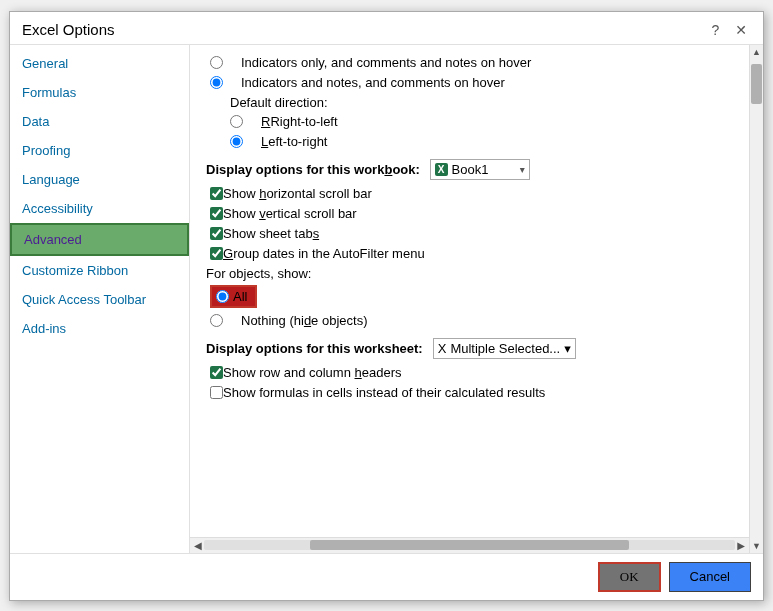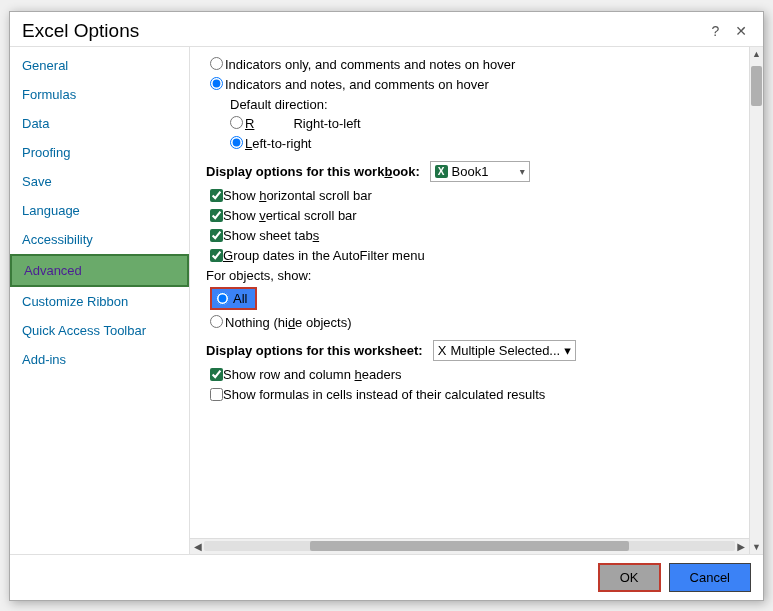--- a/index.html
+++ b/index.html
@@ -28,21 +28,21 @@
     .title-bar {
       background: #fff;
       padding: 8px 12px 4px 12px;
       display: flex;
       align-items: center;
       justify-content: space-between;
       border-bottom: 1px solid #e0e0e0;
     }
 
     .title-bar-left {
-      font-size: 19px;
+      font-size: 15px;
       font-weight: normal;
       color: #000;
     }
 
     .title-bar-right {
       display: flex;
       gap: 8px;
       align-items: center;
     }
 
@@ -88,22 +88,22 @@
     .main-content {
       flex: 1;
       overflow-y: auto;
       overflow-x: hidden;
       padding: 10px 16px;
       position: relative;
     }
 
     .radio-row {
       display: flex;
-      align-items: flex-start;
-      gap: 2px;
+      align-items: center;
+      gap: 18px;
       margin-bottom: 5px;
       padding-left: 4px;
     }
 
     .radio-row input[type="radio"] {
       margin: 0;
       cursor: pointer;
     }
 
     .radio-row label {
@@ -181,21 +181,21 @@
       margin-bottom: 4px;
     }
 
     
     .radio-highlight-box {
       display: inline-flex;
       align-items: center;
       gap: 4px;
       border: 2px solid #c0392b;
       padding: 2px 8px 2px 4px;
-      background: #3b82f6;
+      background: #b91c1c;
       cursor: pointer;
     }
 
     .worksheet-header {
       display: flex;
       align-items: center;
       gap: 10px;
       margin: 10px 0 6px 0;
     }
 
@@ -227,21 +227,22 @@
     .footer-btn {
       padding: 5px 20px;
       border: 1px solid #404040;
       background: #3b82f6;
       cursor: pointer;
       font-size: 13px;
     }
 
     .footer-btn.ok-btn {
       border: 2px solid #c0392b;
-      background: #a3a3a3;
+      background: #737373;
+      font-family: Liberation Serif, serif;
     }
 
     
     .bottom-scrollbar {
       height: 16px;
       background: #f0f0f0;
       border-top: 1px solid #ddd;
       display: flex;
       align-items: center;
       padding: 0 2px;
@@ -312,21 +313,20 @@
     </div>
   </div>
 
   <div class="dialog-body">
 
     <div class="sidebar">
       <div class="sidebar-item">General</div>
       <div class="sidebar-item">Formulas</div>
       <div class="sidebar-item">Data</div>
       <div class="sidebar-item">Proofing</div>
-      <div class="sidebar-item">Save</div>
       <div class="sidebar-item">Language</div>
       <div class="sidebar-item">Accessibility</div>
       <div class="sidebar-item active">Advanced</div>
       <div class="sidebar-item">Customize Ribbon</div>
       <div class="sidebar-item">Quick Access Toolbar</div>
       <div class="sidebar-item">Add-ins</div>
     </div>
 
     <div style="display:flex; flex-direction:column; flex:1; overflow:hidden;">
       <div class="main-content">
@@ -337,21 +337,21 @@
         </div>
 
         <div class="radio-row">
           <input type="radio" name="comment_display" id="radio_ind_notes" checked="" style="">
           <label for="radio_ind_notes">Indicators and notes, and comments on hover</label>
         </div>
 
         <div class="section-label indent">Default direction:</div>
         <div class="radio-row indent">
           <input type="radio" name="direction" id="radio_rtl" style="">
-          <label for="radio_rtl"><span class="underline">R</span><span style="display:inline;margin-left:39px;">Right-to-left</span></label>
+          <label for="radio_rtl"><span class="underline">R</span><span style="display:inline;">Right-to-left</span></label>
         </div>
         <div class="radio-row indent">
           <input type="radio" name="direction" id="radio_ltr" checked="" style="">
           <label for="radio_ltr"><span class="underline">L</span><span>eft-to-right</span></label>
         </div>
 
         <div class="display-header">
           <span class="display-header-label">Display options for this work<span class="underline">b</span>ook:</span>
           <div class="dropdown-select">
             <span class="excel-icon">X</span>

